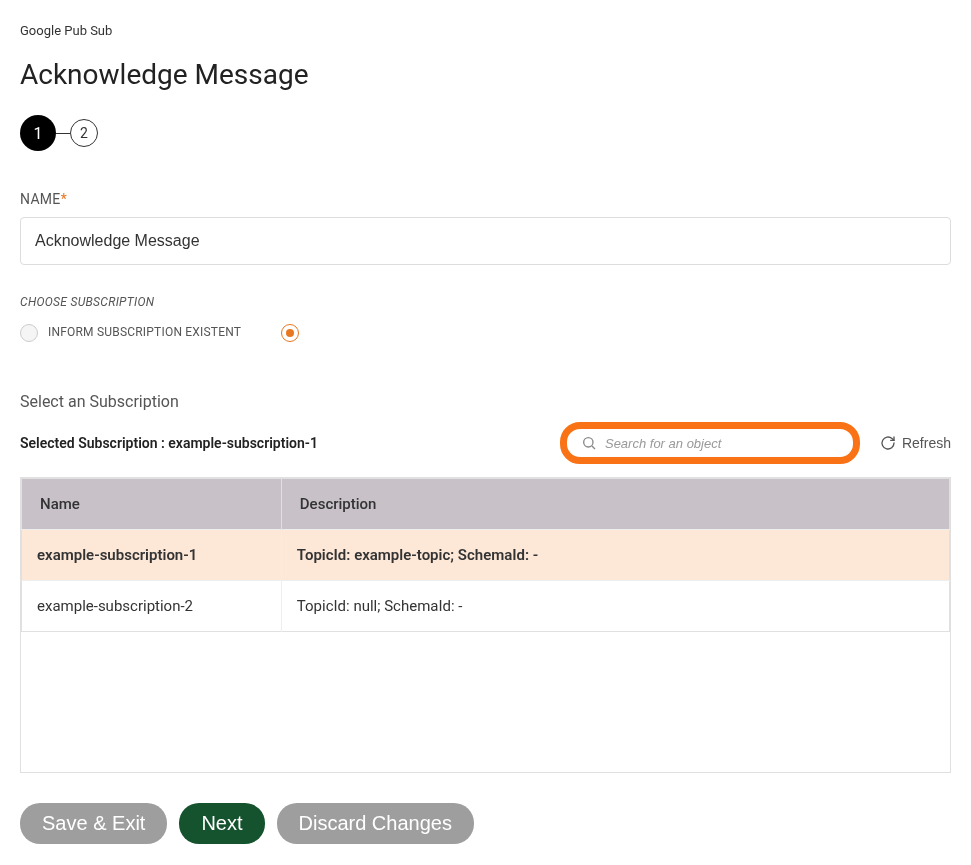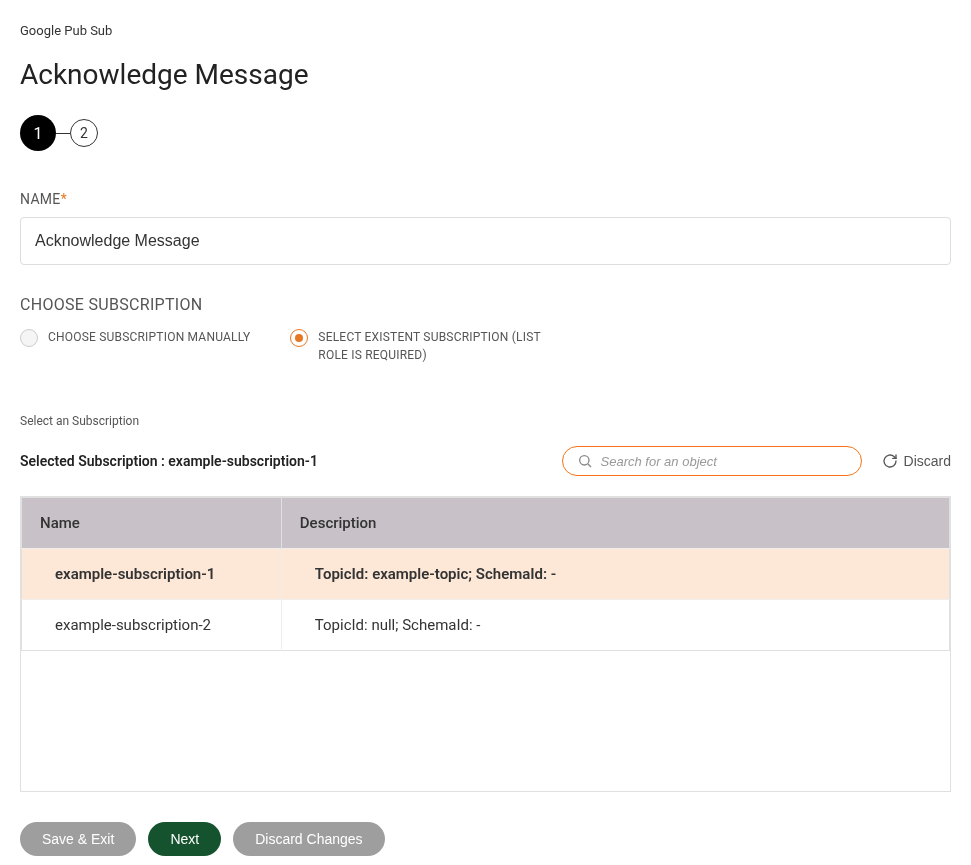--- a/index.html
+++ b/index.html
@@ -72,25 +72,26 @@
     .text-input {
       width: 100%;
       padding: 14px 14px;
       font-size: 16px;
       border: 1px solid #ddd;
       border-radius: 4px;
       color: #333;
       margin-bottom: 30px;
     }
     .radio-section-label {
-      font-size: 16px;
+      font-size: 12px;
       color: #555;
       letter-spacing: 0.3px;
       margin-bottom: 14px;
       display: block;
+      font-style: italic;
     }
     .radio-group {
       display: flex;
       gap: 40px;
       margin-bottom: 50px;
     }
     .radio-option {
       display: flex;
       align-items: flex-start;
       gap: 10px;
@@ -121,45 +122,45 @@
       border-radius: 50%;
       background: #e87722;
     }
     .radio-label {
       font-size: 12px;
       color: #555;
       line-height: 1.5;
       letter-spacing: 0.2px;
     }
     .section-label {
-      font-size: 12px;
-      color: #555;
-      margin-bottom: 18px;
+      font-size: 16px;
+      color: #555;
+      margin-bottom: 11px;
     }
     .subscription-header {
       display: flex;
       align-items: center;
       justify-content: space-between;
-      margin-bottom: 20px;
+      margin-bottom: 13px;
       gap: 12px;
     }
     .selected-sub {
       font-size: 14px;
       font-weight: 600;
       color: #222;
     }
     .search-refresh {
       display: flex;
       align-items: center;
       gap: 20px;
     }
     .search-box {
       display: flex;
       align-items: center;
-      border: 1px solid #f97316;
+      border: 7px solid #f97316;
       border-radius: 20px;
       padding: 6px 14px;
       width: 300px;
       background: #fff;
     }
     .search-icon {
       width: 16px;
       height: 16px;
       flex-shrink: 0;
       margin-right: 8px;
@@ -207,21 +208,21 @@
       font-size: 15px;
       font-weight: 500;
       color: #333;
       border-right: 1px solid #e0e0e0;
     }
     .table th:last-child {
       border-right: none;
       margin-top: 29px;
     }
     .table td {
-      padding: 16px 33px;
+      padding: 16px 15px;
       font-size: 15px;
       color: #333;
       border-top: 1px solid #eee;
       border-right: 1px solid #eee;
     }
     .table td:last-child {
       border-right: none;
     }
     .table tr.selected td {
       background: #fde8d8;
@@ -234,21 +235,21 @@
       width: 28%;
     }
     .button-row {
       display: flex;
       gap: 12px;
     }
     .btn {
       border: none;
       border-radius: 20px;
       padding: 9px 22px;
-      font-size: 14px;
+      font-size: 20px;
       cursor: pointer;
       color: #fff;
     }
     .btn.gray {
       background: #9e9e9e;
     }
     .btn.orange {
       background: #14532d;
     }
   </style>
@@ -269,46 +270,45 @@
 
 <label class="field-label">
   <span>NAME</span><span class="required">*</span>
 </label>
 <input type="text" class="text-input" value="Acknowledge Message" style="">
 
 <label class="radio-section-label">CHOOSE SUBSCRIPTION</label>
 <div class="radio-group">
   <div class="radio-option">
     <div class="radio-circle"></div>
-    <div class="radio-label">CHOOSE SUBSCRIPTION MANUALLY</div>
+    <div class="radio-label">INFORM SUBSCRIPTION EXISTENT</div>
   </div>
   <div class="radio-option">
     <div class="radio-circle selected"></div>
-    <div class="radio-label">SELECT EXISTENT SUBSCRIPTION (LIST ROLE IS REQUIRED)</div>
   </div>
 </div>
 
 <div class="section-label">Select an Subscription</div>
 
 <div class="subscription-header">
   <div class="selected-sub">Selected Subscription : example-subscription-1</div>
   <div class="search-refresh">
     <div class="search-box">
       <svg class="search-icon" viewBox="0 0 24 24" fill="none" stroke="#888" stroke-width="2">
         <circle cx="11" cy="11" r="7"></circle>
         <line x1="21" y1="21" x2="16.5" y2="16.5"></line>
       </svg>
       <input type="text" class="search-input" placeholder="Search for an object" style="">
     </div>
     <button class="refresh-btn">
       <svg class="refresh-icon" viewBox="0 0 24 24" fill="none" stroke="#555" stroke-width="2" stroke-linecap="round">
         <path d="M21 12a9 9 0 1 1-3-6.7L21 8"></path>
         <polyline points="21 3 21 8 16 8"></polyline>
       </svg>
-      <span>Discard</span>
+      <span>Refresh</span>
     </button>
   </div>
 </div>
 
 <div class="table-wrapper">
   <table class="table">
     <thead>
       <tr>
         <th class="col-name">Name</th>
         <th>Description</th>

